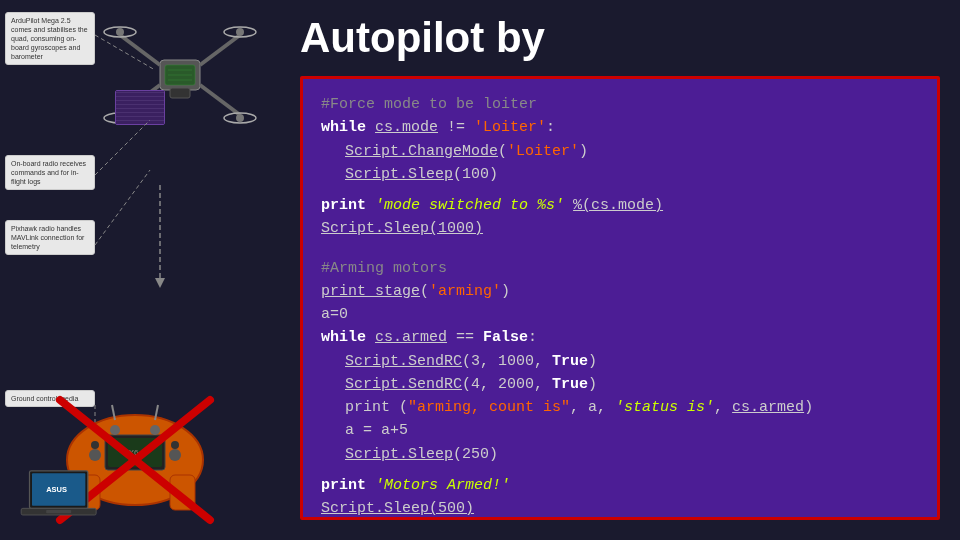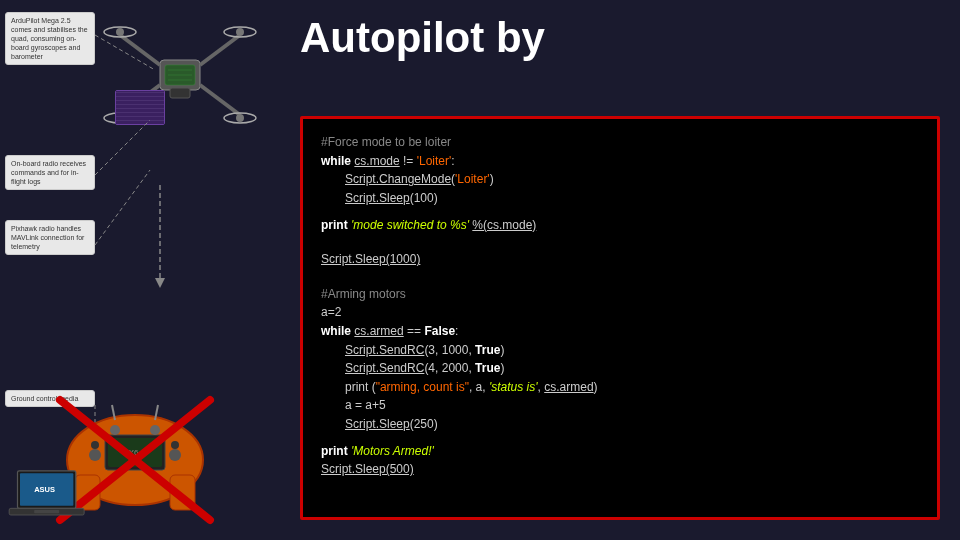--- a/index.html
+++ b/index.html
@@ -64,21 +64,21 @@
       bottom: 20px;
       left: 60px;
       width: 150px;
       height: 120px;
     }
 
     
     .laptop-area {
       position: absolute;
       bottom: 0;
-      left: 0;
+      left: 12px;
       width: 120px;
       height: 80px;
     }
 
     
     .x-mark {
       position: absolute;
       bottom: 15px;
       left: 55px;
       width: 160px;
@@ -87,44 +87,43 @@
     }
 
     
     .right-panel {
       flex: 1;
       height: 540px;
       background: #1a1a2e;
       padding: 0 20px 20px 20px;
       display: flex;
       flex-direction: column;
-      gap: 40px;
     }
 
     .title-area {
       padding: 15px 0 15px 0;
     }
 
     .title-text {
       font-size: 42px;
       font-weight: bold;
       color: white;
       line-height: 1.1;
       font-family: Arial, sans-serif;
     }
 
     
     .code-box {
       flex: 1;
-      background: #000000;
+      background: #4c1d95;
       border: 3px solid #cc0000;
       border-radius: 2px;
       padding: 14px 18px;
-      font-family: Liberation Sans, sans-serif;
-      font-size: 12px;
+      font-family: Liberation Mono, monospace;
+      font-size: 15px;
       color: #ffffff;
       overflow: hidden;
       line-height: 1.55;
     }
 
     .code-comment { color: #888888; }
     .code-keyword { color: #ffffff; font-weight: bold; }
     .code-string { color: #ff6600; text-align: right; }
     .code-underline { text-decoration: underline; }
     .code-normal { color: #cccccc; text-align: right; }
@@ -252,31 +251,32 @@
 
   <div class="code-box">
 
     <div class="code-section">
       <div><span class="code-comment">#Force mode to be loiter</span></div>
       <div><span class="code-keyword">while </span><span class="code-normal code-underline">cs.mode</span><span class="code-normal"> != </span><span class="code-string">'Loiter'</span><span class="code-normal">:</span></div>
       <div class="code-indent1"><span class="code-normal code-underline">Script.ChangeMode</span><span class="code-normal">(</span><span class="code-string">'Loiter'</span><span class="code-normal">)</span></div>
       <div class="code-indent1"><span class="code-normal code-underline">Script.Sleep</span><span class="code-normal">(100)</span></div>
     </div>
 
-    <div style="margin-bottom:16px;">
+    <div style="margin-bottom:0;">
       <span class="code-keyword">print </span><span class="code-print">'mode switched to %s'</span><span class="code-normal"> </span><span class="code-normal code-underline">%(cs.mode)</span>
     </div>
 
     <div style="margin-bottom:16px;">
       <span class="code-normal code-underline">Script.Sleep(1000)</span>
     </div>
 
     <div class="code-section">
       <div><span class="code-comment">#Arming motors</span></div>
-      <div><span class="code-normal">a=2</span></div>
+      <div><span class="code-normal code-underline">print_stage</span><span class="code-normal">(</span><span class="code-string">'arming'</span><span class="code-normal">)</span></div>
+      <div><span class="code-normal">a=0</span></div>
       <div><span class="code-keyword">while </span><span class="code-normal code-underline">cs.armed</span><span class="code-normal"> == </span><span class="code-keyword">False</span><span class="code-normal">:</span></div>
       <div class="code-indent1"><span class="code-normal code-underline">Script.SendRC</span><span class="code-normal">(3, 1000, </span><span class="code-keyword">True</span><span class="code-normal">)</span></div>
       <div class="code-indent1"><span class="code-normal code-underline">Script.SendRC</span><span class="code-normal">(4, 2000, </span><span class="code-keyword">True</span><span class="code-normal">)</span></div>
       <div class="code-indent1"><span class="code-normal">print (</span><span class="code-string">"arming, count is"</span><span class="code-normal">, a, </span><span class="code-print">'status is'</span><span class="code-normal">, </span><span class="code-normal code-underline">cs.armed</span><span class="code-normal">)</span></div>
       <div class="code-indent1"><span class="code-normal">a = a+5</span></div>
       <div class="code-indent1"><span class="code-normal code-underline">Script.Sleep</span><span class="code-normal">(250)</span></div>
     </div>
 
     <div style="margin-top:6px;">
       <div><span class="code-keyword">print </span><span class="code-print">'Motors Armed!'</span></div>

